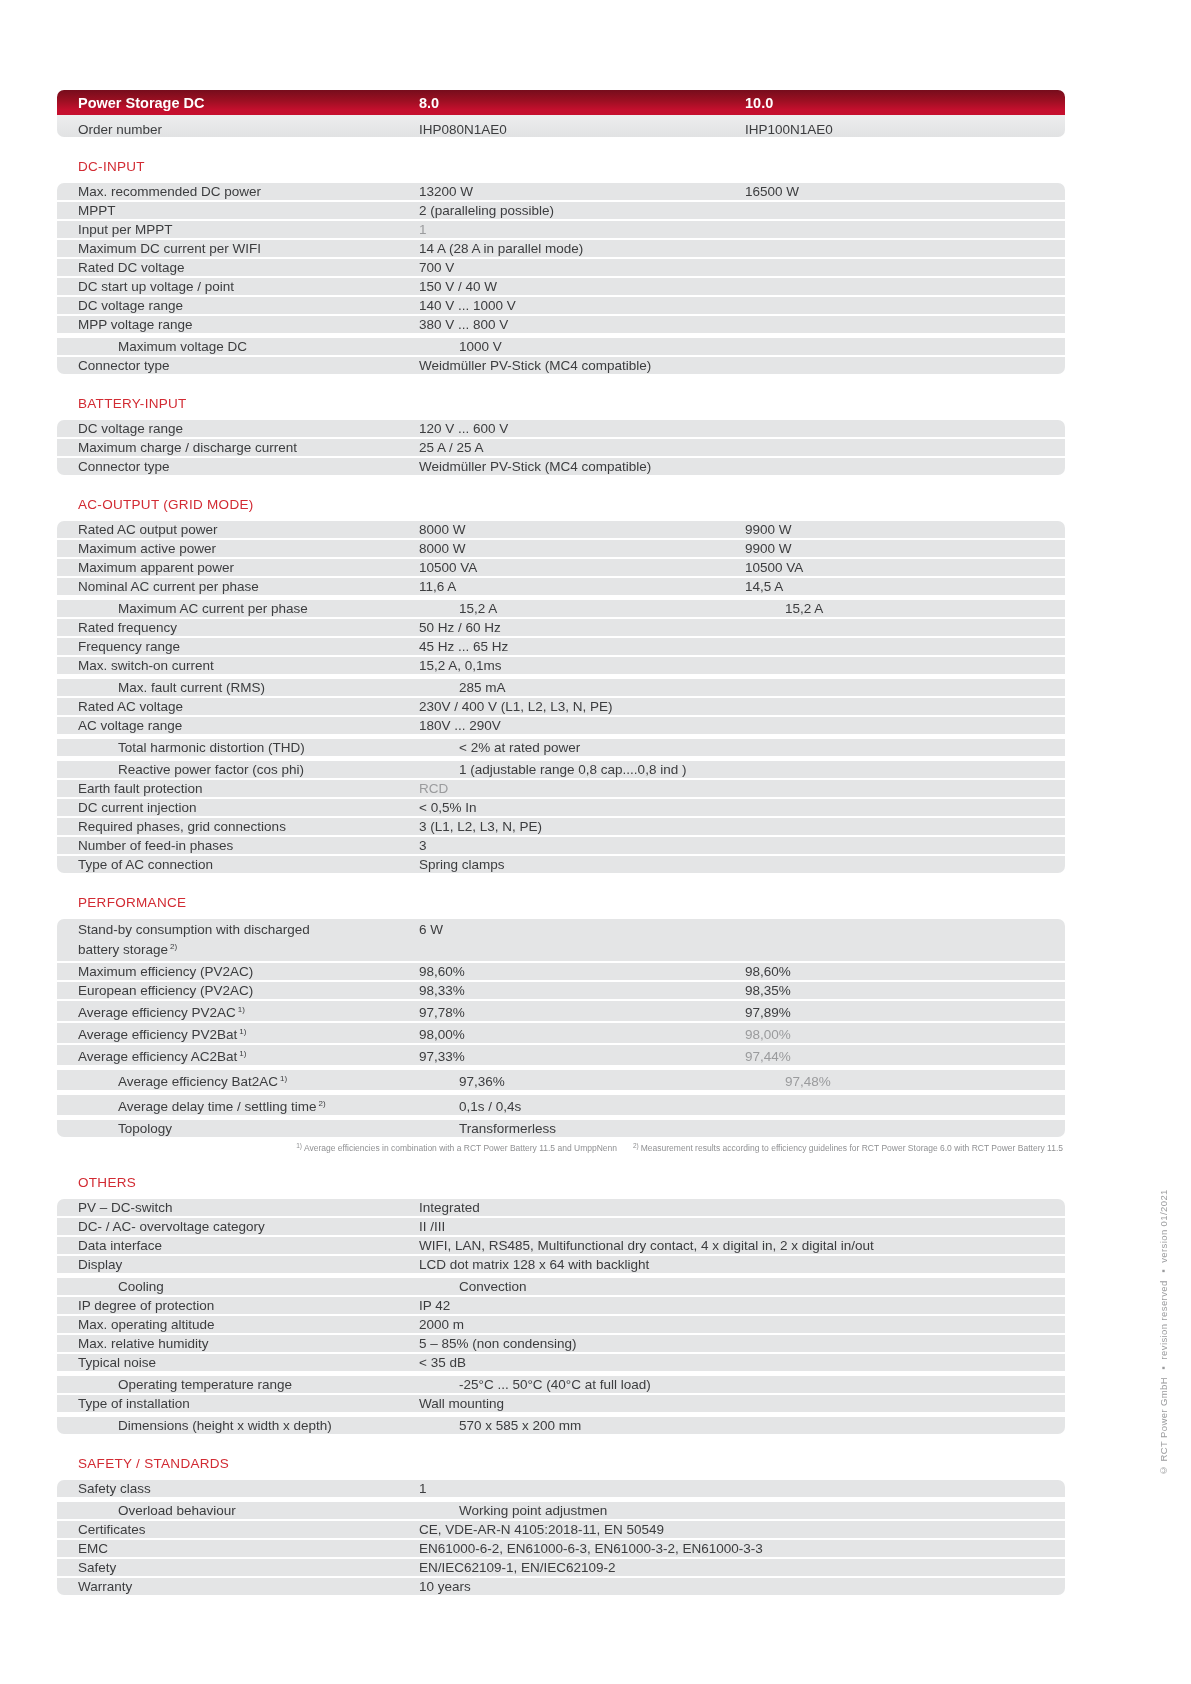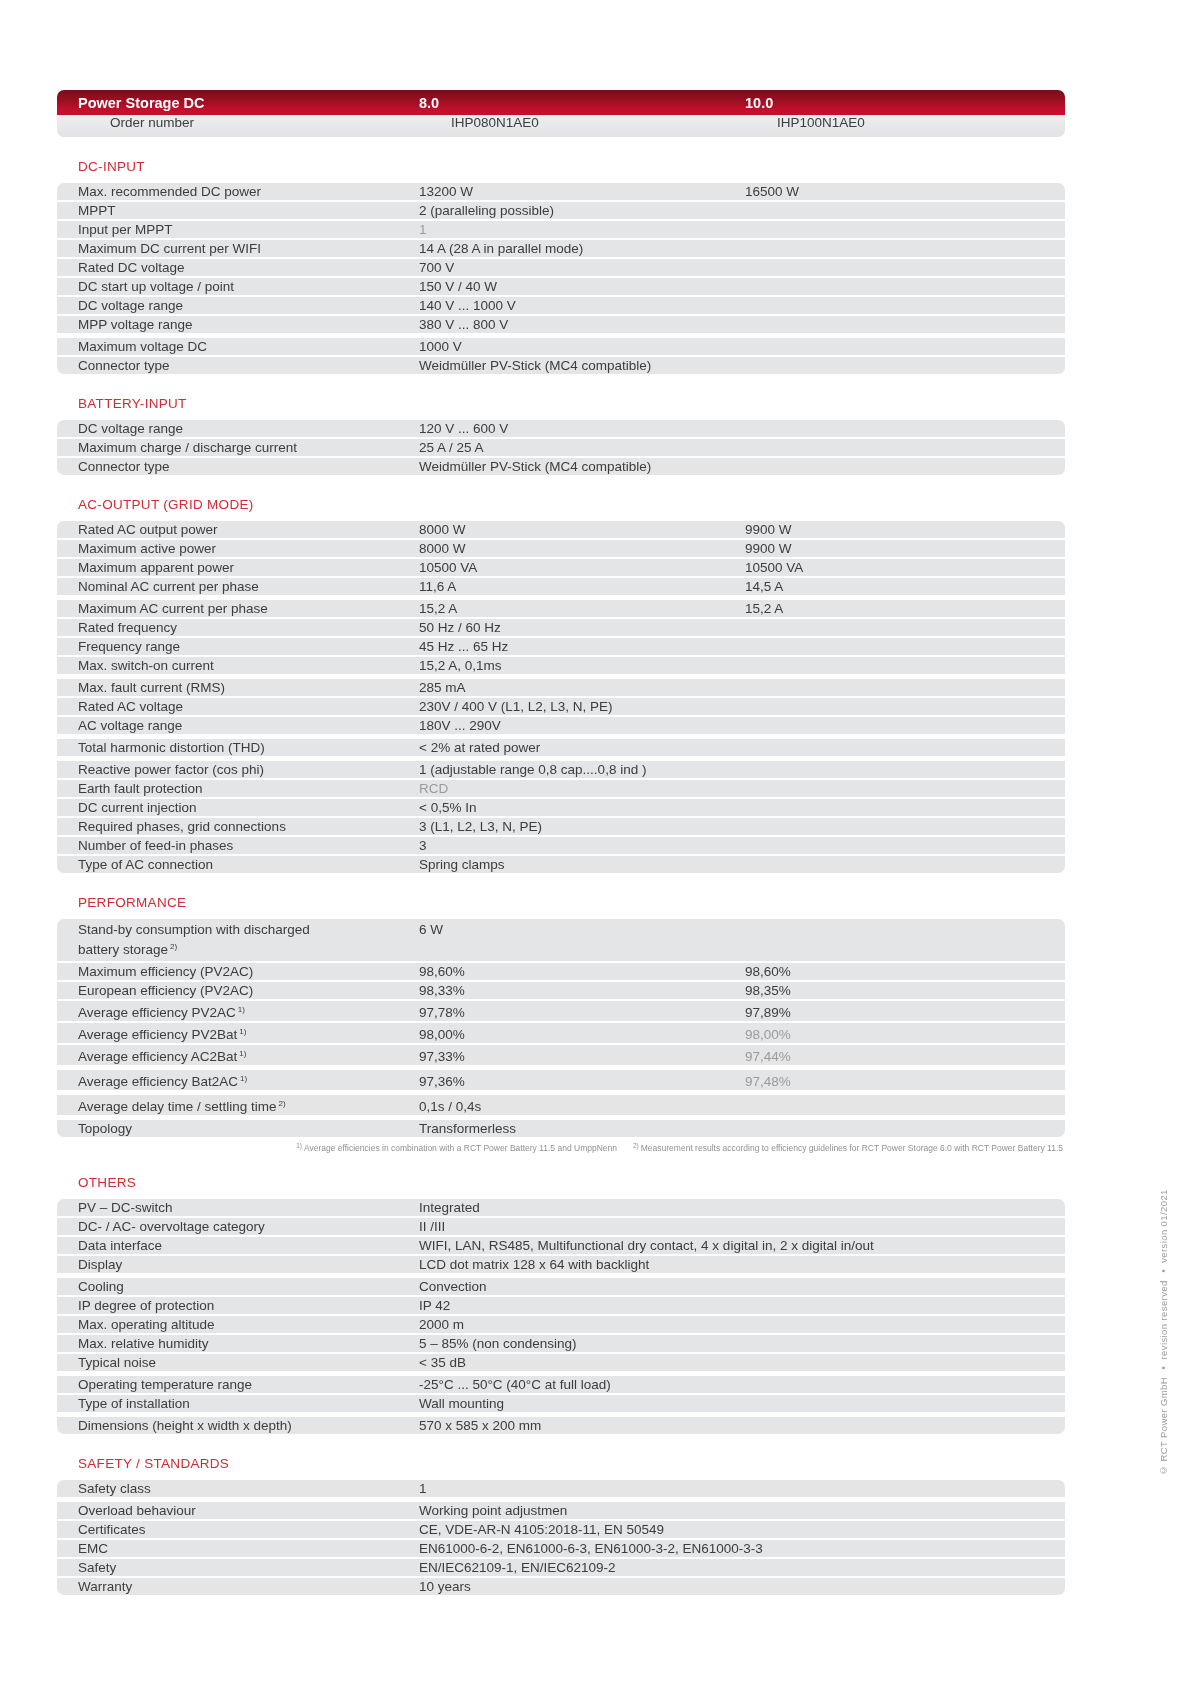--- a/index.html
+++ b/index.html
@@ -4,35 +4,35 @@
 <style>
   html,body{margin:0;padding:0;background:#fff;}
   .page{position:relative;width:1191px;height:1684px;background:#ffffff;
         font-family:"Liberation Sans", sans-serif;color:#3c3d3f;overflow:hidden;}
   .content{position:absolute;left:57px;top:57px;width:1008px;margin-top:33px;}
 
   
   .header-bar{display:flex;align-items:center;height:25px;
       background:linear-gradient(180deg,#760d1c 0%,#9b0f22 42%,#c30f2d 78%,#c60f2e 100%);
       border-radius:7px 7px 0 0;color:#ffffff;font-weight:bold;font-size:14.5px;}
-  .order-row{display:flex;align-items:flex-start;height:22px;
+  .order-row{display:flex;align-items:flex-end;height:22px;
       background:linear-gradient(180deg,#ededee,#e1e2e3);
-      border-radius:0 0 7px 7px;font-size:13.5px;padding-left:32px;}
+      border-radius:0 0 7px 7px;font-size:13.5px;}
   .c0{width:341px;padding-left:21px;}
   .v1{width:326px;white-space:nowrap;}
   .v2{flex:1;white-space:nowrap;}
 
   
   .section-title{color:#d22b33;font-size:13.5px;font-weight:500;
       letter-spacing:.3px;margin:22px 0 9px 21px;}
   .block{background:#e4e5e6;border-radius:7px;overflow:hidden;font-size:13.5px;}
   .row{display:flex;align-items:flex-end;min-height:17px;border-top:2px solid #ffffff;
       line-height:17px;}
   .row:first-child{border-top:0;}
-  .row.gap{border-top-width:5px;}
+  .row.gap{border-top-width:5px;padding-left:40px;}
   .row.tall{align-items:flex-start;padding:2px 0 3px;}
   .label{width:341px;padding-left:21px;}
   .muted{color:#9a9b9d;}
   .sup{font-size:8px;vertical-align:5px;margin-left:2px;letter-spacing:0;}
   .footnote{text-align:right;font-size:8.5px;color:#8f9092;margin-top:4px;
       padding-right:2px;line-height:10px;}
   .footnote .fsup{font-size:6.5px;vertical-align:3px;margin-right:2px;}
   .footnote .part1{margin-right:16px;}
 
   

